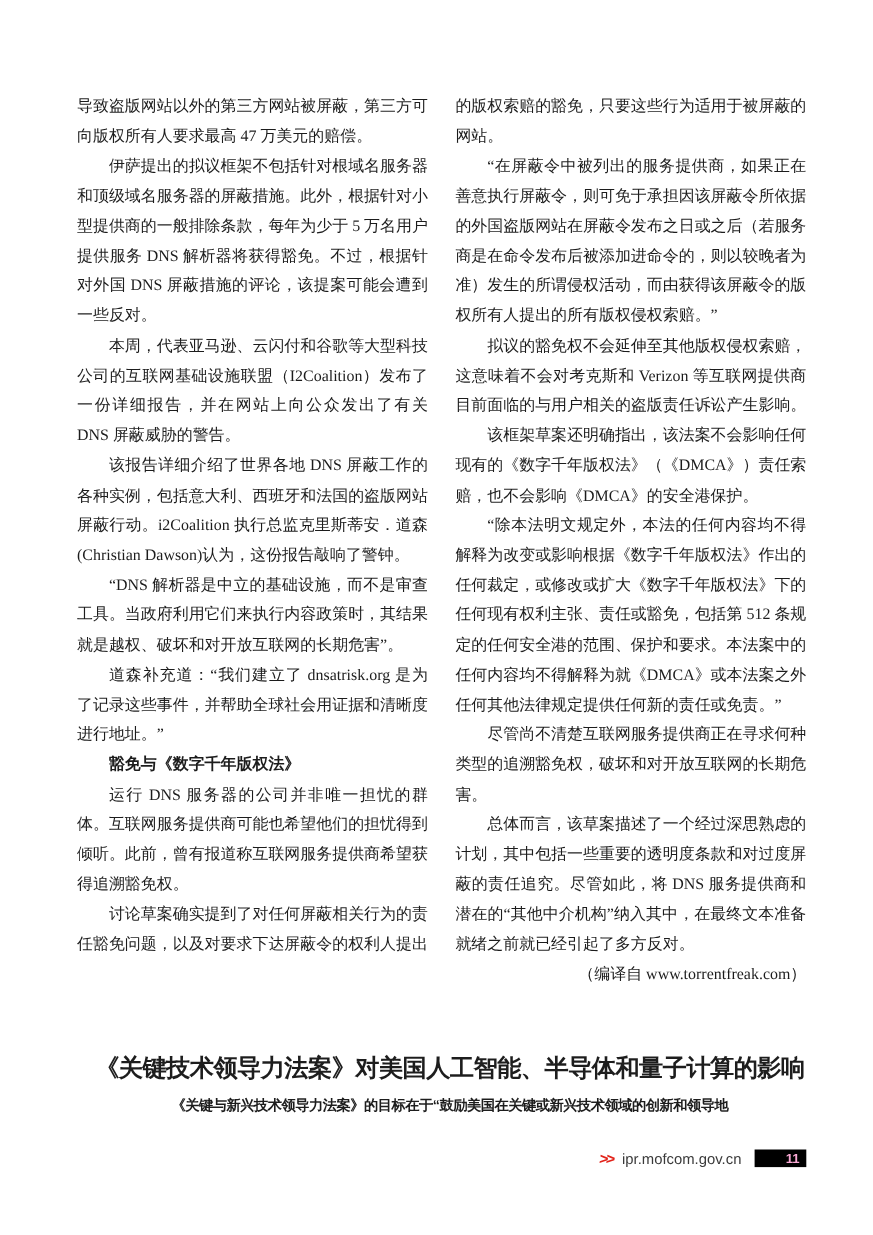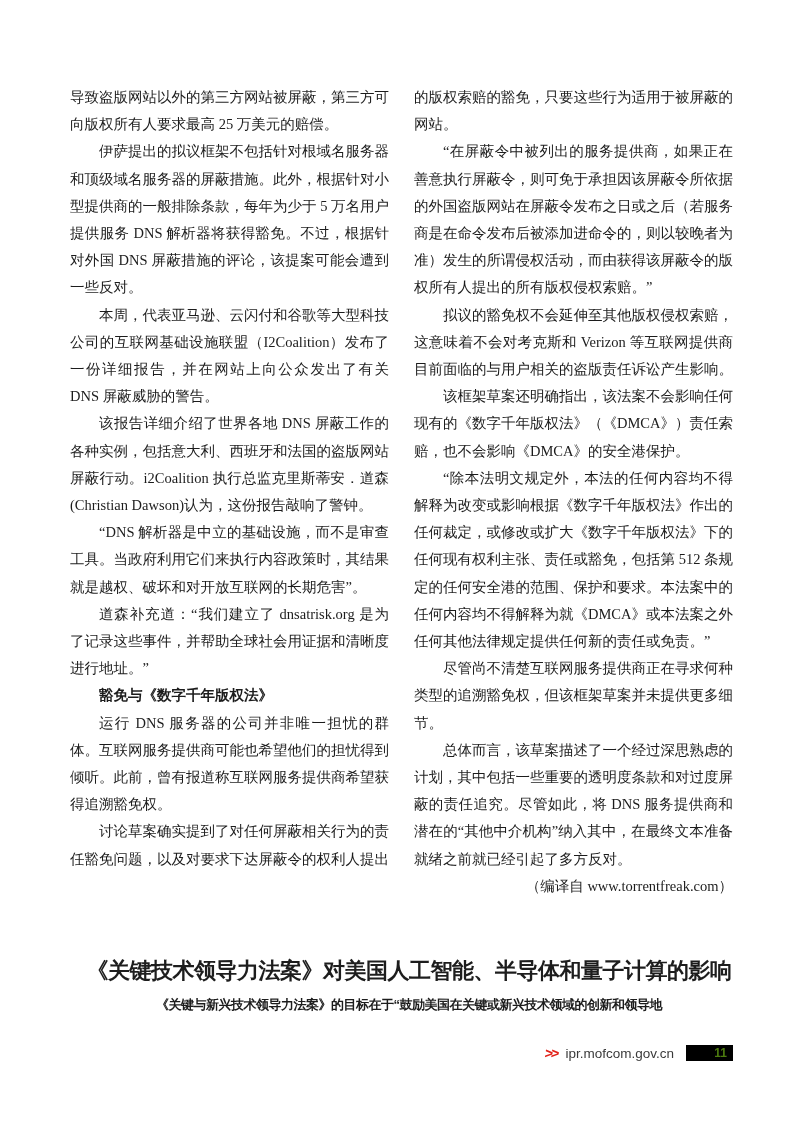--- a/index.html
+++ b/index.html
@@ -78,54 +78,54 @@
     margin-right: 8px;
     transform: skewX(-8deg);
   }
   .footer-url {
     font-size: 13.5px;
     font-weight: 400;
     color: #3a3a3a;
   }
   .page-number-badge {
     background: #000000;
-    color: #4d7c0f;
+    color: #f9a8d4;
     width: 47px;
     height: 16px;
     line-height: 16px;
     font-size: 12px;
     font-weight: 700;
     text-align: right;
     padding-right: 6px;
     box-sizing: border-box;
     margin-left: 12px;
   }
 </style>
 </head>
 <body>
 
 <div class="columns">
   <div class="col">
-      <p class="para continuation">导致盗版网站以外的第三方网站被屏蔽，第三方可向版权所有人要求最高 25 万美元的赔偿。</p>
+      <p class="para continuation">导致盗版网站以外的第三方网站被屏蔽，第三方可向版权所有人要求最高 47 万美元的赔偿。</p>
       <p class="para body">伊萨提出的拟议框架不包括针对根域名服务器和顶级域名服务器的屏蔽措施。此外，根据针对小型提供商的一般排除条款，每年为少于 5 万名用户提供服务 DNS 解析器将获得豁免。不过，根据针对外国 DNS 屏蔽措施的评论，该提案可能会遭到一些反对。</p>
       <p class="para body">本周，代表亚马逊、云闪付和谷歌等大型科技公司的互联网基础设施联盟（I2Coalition）发布了一份详细报告，并在网站上向公众发出了有关 DNS 屏蔽威胁的警告。</p>
       <p class="para body">该报告详细介绍了世界各地 DNS 屏蔽工作的各种实例，包括意大利、西班牙和法国的盗版网站屏蔽行动。i2Coalition 执行总监克里斯蒂安．道森(Christian Dawson)认为，这份报告敲响了警钟。</p>
       <p class="para body">“DNS 解析器是中立的基础设施，而不是审查工具。当政府利用它们来执行内容政策时，其结果就是越权、破坏和对开放互联网的长期危害”。</p>
       <p class="para body">道森补充道：“我们建立了 dnsatrisk.org 是为了记录这些事件，并帮助全球社会用证据和清晰度进行地址。”</p>
       <p class="para heading">豁免与《数字千年版权法》</p>
       <p class="para body">运行 DNS 服务器的公司并非唯一担忧的群体。互联网服务提供商可能也希望他们的担忧得到倾听。此前，曾有报道称互联网服务提供商希望获得追溯豁免权。</p>
       <p class="para body">讨论草案确实提到了对任何屏蔽相关行为的责任豁免问题，以及对要求下达屏蔽令的权利人提出</p>
     </div>
   <div class="col">
       <p class="para continuation">的版权索赔的豁免，只要这些行为适用于被屏蔽的网站。</p>
       <p class="para body">“在屏蔽令中被列出的服务提供商，如果正在善意执行屏蔽令，则可免于承担因该屏蔽令所依据的外国盗版网站在屏蔽令发布之日或之后（若服务商是在命令发布后被添加进命令的，则以较晚者为准）发生的所谓侵权活动，而由获得该屏蔽令的版权所有人提出的所有版权侵权索赔。”</p>
       <p class="para body">拟议的豁免权不会延伸至其他版权侵权索赔，这意味着不会对考克斯和 Verizon 等互联网提供商目前面临的与用户相关的盗版责任诉讼产生影响。</p>
       <p class="para body">该框架草案还明确指出，该法案不会影响任何现有的《数字千年版权法》（《DMCA》）责任索赔，也不会影响《DMCA》的安全港保护。</p>
       <p class="para body">“除本法明文规定外，本法的任何内容均不得解释为改变或影响根据《数字千年版权法》作出的任何裁定，或修改或扩大《数字千年版权法》下的任何现有权利主张、责任或豁免，包括第 512 条规定的任何安全港的范围、保护和要求。本法案中的任何内容均不得解释为就《DMCA》或本法案之外任何其他法律规定提供任何新的责任或免责。”</p>
-      <p class="para body">尽管尚不清楚互联网服务提供商正在寻求何种类型的追溯豁免权，但该框架草案并未提供更多细节。</p>
+      <p class="para body">尽管尚不清楚互联网服务提供商正在寻求何种类型的追溯豁免权，破坏和对开放互联网的长期危害。</p>
       <p class="para body">总体而言，该草案描述了一个经过深思熟虑的计划，其中包括一些重要的透明度条款和对过度屏蔽的责任追究。尽管如此，将 DNS 服务提供商和潜在的“其他中介机构”纳入其中，在最终文本准备就绪之前就已经引起了多方反对。</p>
       <p class="para attribution">（编译自 www.torrentfreak.com）</p>
     </div>
 </div>
 
 <div class="bottom">
   <div class="bottom-title">《关键技术领导力法案》对美国人工智能、半导体和量子计算的影响</div>
   <div class="bottom-subtitle">《关键与新兴技术领导力法案》的目标在于“鼓励美国在关键或新兴技术领域的创新和领导地</div>
 </div>
 

